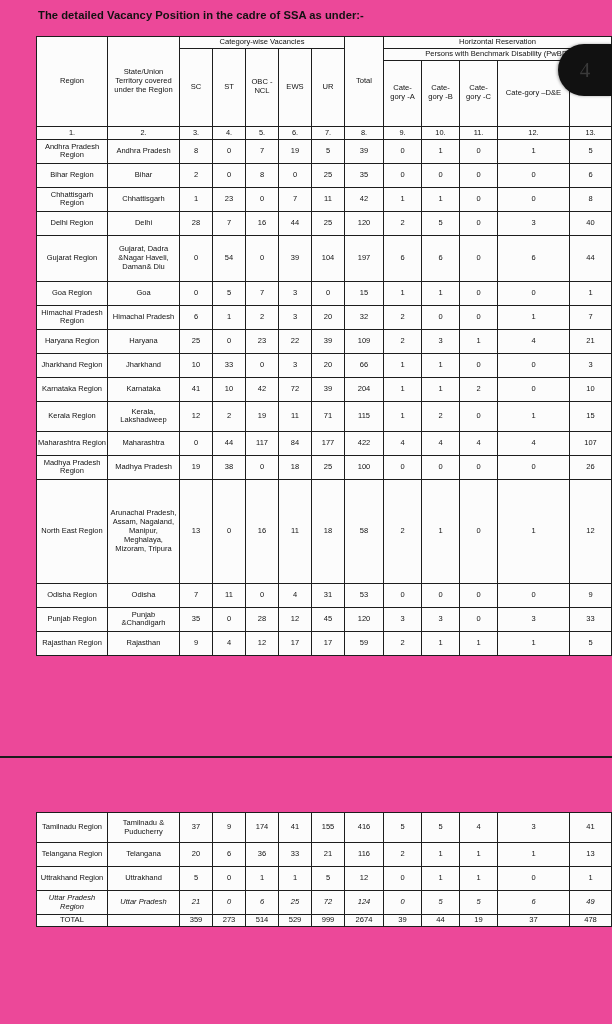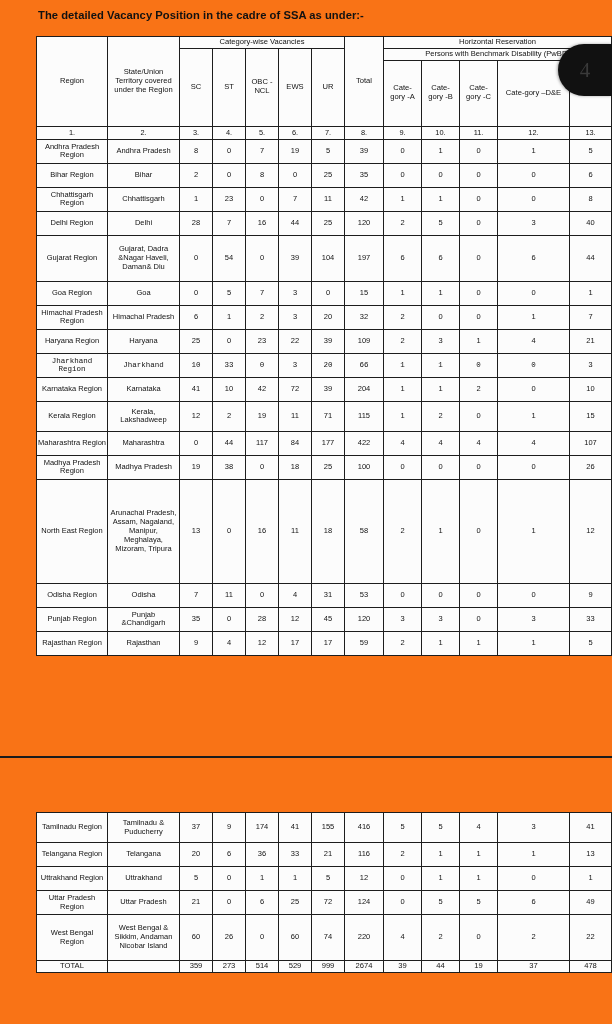--- a/index.html
+++ b/index.html
@@ -12,21 +12,21 @@
     height: 1024px;
     position: relative;
     font-family: "Liberation Sans", sans-serif;
     color: #0e0e0e;
     overflow: hidden;
   }
 
   .page {
     position: absolute;
     inset: 0;
-    background: #f97316;
+    background: #ec4899;
   }
 
   
   .doc-title {
     position: absolute;
     left: 38px;
     top: 9px;
     font-size: 11.2px;
     font-weight: bold;
     letter-spacing: 0.05px;
@@ -291,21 +291,21 @@
           <td>23</td>
           <td>22</td>
           <td>39</td>
           <td>109</td>
           <td>2</td>
           <td>3</td>
           <td>1</td>
           <td>4</td>
           <td>21</td>
         </tr>
-        <tr style="height: 24px; font-family: Liberation Mono, monospace;">
+        <tr style="height: 24px;">
           <td class="region-cell">Jharkhand Region</td>
           <td class="state-cell">Jharkhand</td>
           <td>10</td>
           <td>33</td>
           <td>0</td>
           <td>3</td>
           <td>20</td>
           <td>66</td>
           <td>1</td>
           <td>1</td>
@@ -493,49 +493,34 @@
           <td class="v-bottom">1</td>
           <td class="v-bottom">1</td>
           <td class="v-bottom">5</td>
           <td class="v-bottom">12</td>
           <td>0</td>
           <td>1</td>
           <td>1</td>
           <td>0</td>
           <td class="v-bottom">1</td>
         </tr>
-        <tr style="height: 24px;">
+        <tr style="height: 24px; font-style: italic;">
           <td class="region-cell">Uttar Pradesh Region</td>
           <td class="state-cell">Uttar Pradesh</td>
           <td class="v-bottom">21</td>
           <td class="v-bottom">0</td>
           <td class="v-bottom">6</td>
           <td class="v-bottom">25</td>
           <td class="v-bottom">72</td>
           <td class="v-bottom">124</td>
           <td>0</td>
           <td>5</td>
           <td>5</td>
           <td>6</td>
           <td class="v-top">49</td>
-        </tr>
-        <tr style="height: 46px;">
-          <td class="region-cell">West Bengal Region</td>
-          <td class="state-cell">West Bengal &amp; Sikkim, Andaman Nicobar Island</td>
-          <td>60</td>
-          <td>26</td>
-          <td>0</td>
-          <td>60</td>
-          <td>74</td>
-          <td>220</td>
-          <td>4</td>
-          <td>2</td>
-          <td>0</td>
-          <td>2</td>
-          <td>22</td>
         </tr>
         <tr class="total-row">
           <td class="total-label">TOTAL</td>
           <td class="state-cell"></td>
           <td>359</td>
           <td>273</td>
           <td>514</td>
           <td>529</td>
           <td>999</td>
           <td>2674</td>

